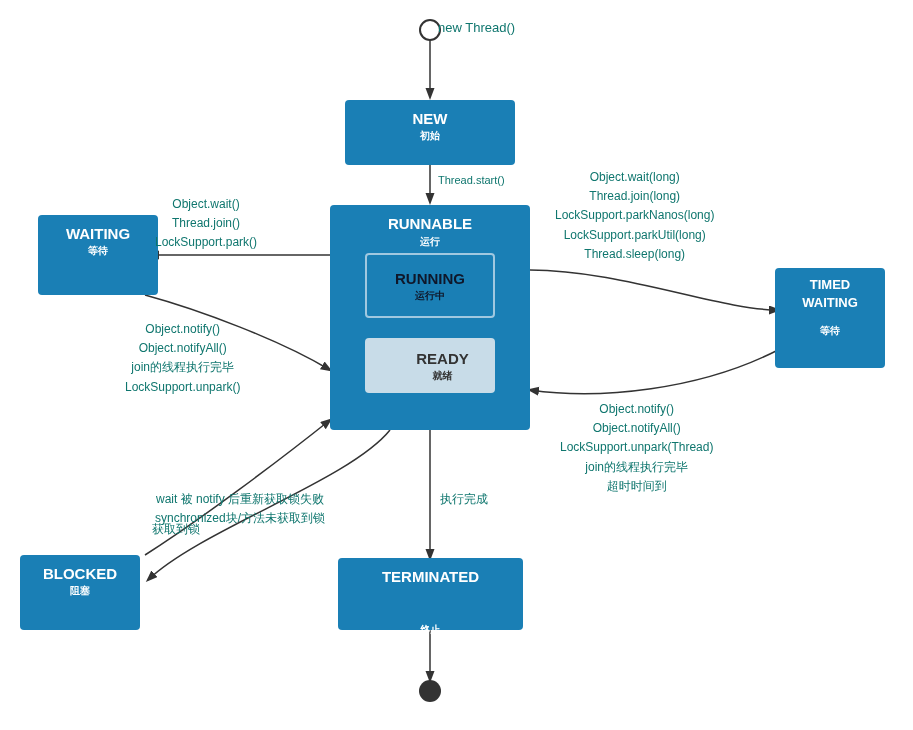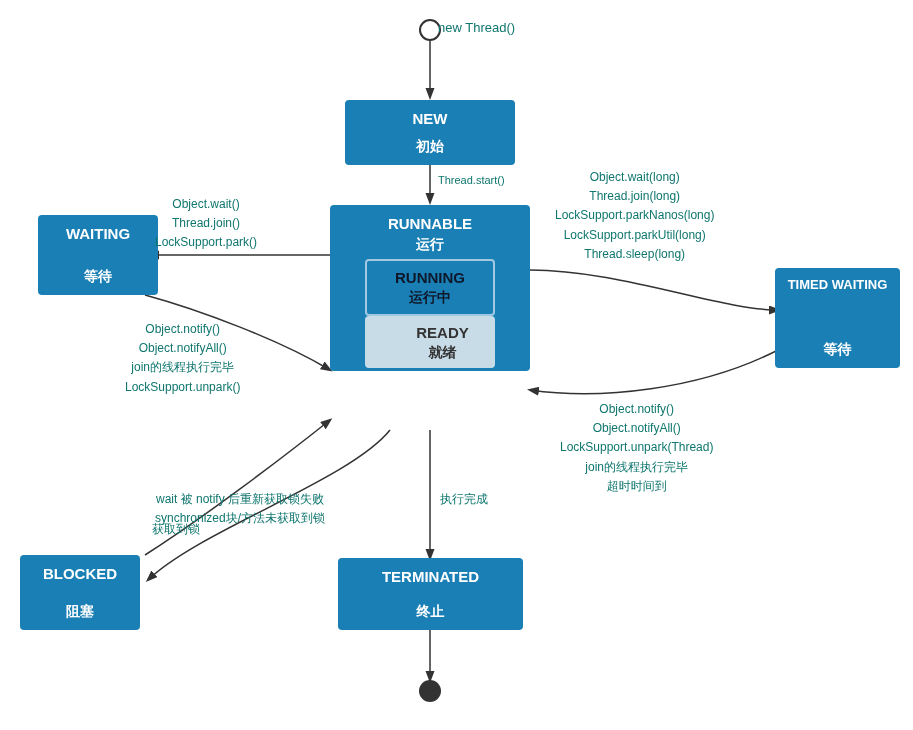--- a/index.html
+++ b/index.html
@@ -23,33 +23,33 @@
       height: 730px;
       pointer-events: none;
     }
     .state-box {
       position: absolute;
       background: #1a7fb5;
       color: #fff;
       display: flex;
       flex-direction: column;
       align-items: center;
-      justify-content: space-between;
+      justify-content: flex-start;
       text-align: center;
       font-weight: bold;
       border-radius: 4px;
       padding: 8px 12px;
       line-height: 1.4;
     }
     .state-box .en {
       font-size: 15px;
       font-weight: bold;
     }
     .state-box .zh {
-      font-size: 14px;
+      font-size: 10px;
       font-weight: bold;
     }
     .inner-box {
       position: absolute;
       display: flex;
       flex-direction: column;
       align-items: center;
       justify-content: center;
       border-radius: 4px;
       padding: 6px 10px;
@@ -104,21 +104,21 @@
         <path d="M0,0 L0,6 L8,3 z" fill="#e8c800"></path>
       </marker>
     </defs>
   </svg>
 
   <div class="state-box" style="left:345px; top:100px; width:170px; height:65px;">
     <span class="en">NEW</span>
     <span class="zh">初始</span>
   </div>
 
-  <div class="state-box" style="left:330px; top:205px; width:200px; height:166px; align-items:flex-start; padding:8px 8px 8px 8px; justify-content:flex-start;">
+  <div class="state-box" style="left:330px; top:205px; width:200px; height:225px; align-items:flex-start; padding:8px 8px 8px 8px; justify-content:flex-start;">
     <div style="width:100%; text-align:center; margin-bottom:4px;">
       <span class="en">RUNNABLE</span>
       <span class="zh" style="display:block;">运行</span>
     </div>
 
     <div class="inner-box" style="position:relative; background:#1a7fb5; border:2px solid #a0c8e0; color:#0f172a; width:130px; height:65px; margin: 0 auto 0 auto; display:flex; flex-direction:column; align-items:center; justify-content:center; border-radius:4px;">
       <span class="en">RUNNING</span>
       <span class="zh">运行中</span>
     </div>
 
@@ -128,31 +128,31 @@
       <span class="en">READY</span>
       <span class="zh">就绪</span>
     </div>
   </div>
 
   <div class="state-box" style="left:38px; top:215px; width:120px; height:80px;">
     <span class="en">WAITING</span>
     <span class="zh">等待</span>
   </div>
 
-  <div class="state-box" style="left:775px; top:268px; width:125px; height:100px;">
+  <div class="state-box" style="left:775px; top:268px; width:110px; height:100px;gap:12px;">
     <span class="en" style="font-size:13px;">TIMED WAITING</span>
     <span class="zh">等待</span>
   </div>
 
   <div class="state-box" style="left:20px; top:555px; width:120px; height:75px;">
     <span class="en">BLOCKED</span>
     <span class="zh">阻塞</span>
   </div>
 
-  <div class="state-box" style="left:338px; top:558px; width:185px; height:72px;">
+  <div class="state-box" style="left:338px; top:558px; width:185px; height:72px;gap:36px;">
     <span class="en">TERMINATED</span>
     <span class="zh">终止</span>
   </div>
 
   <div style="position:absolute; left:419px; top:680px; width:22px; height:22px; border-radius:50%; background:#333;"></div>
 
   <div class="label-text" style="left:438px; top:18px; font-size:13px;">
     <span>new Thread()</span>
   </div>
 

